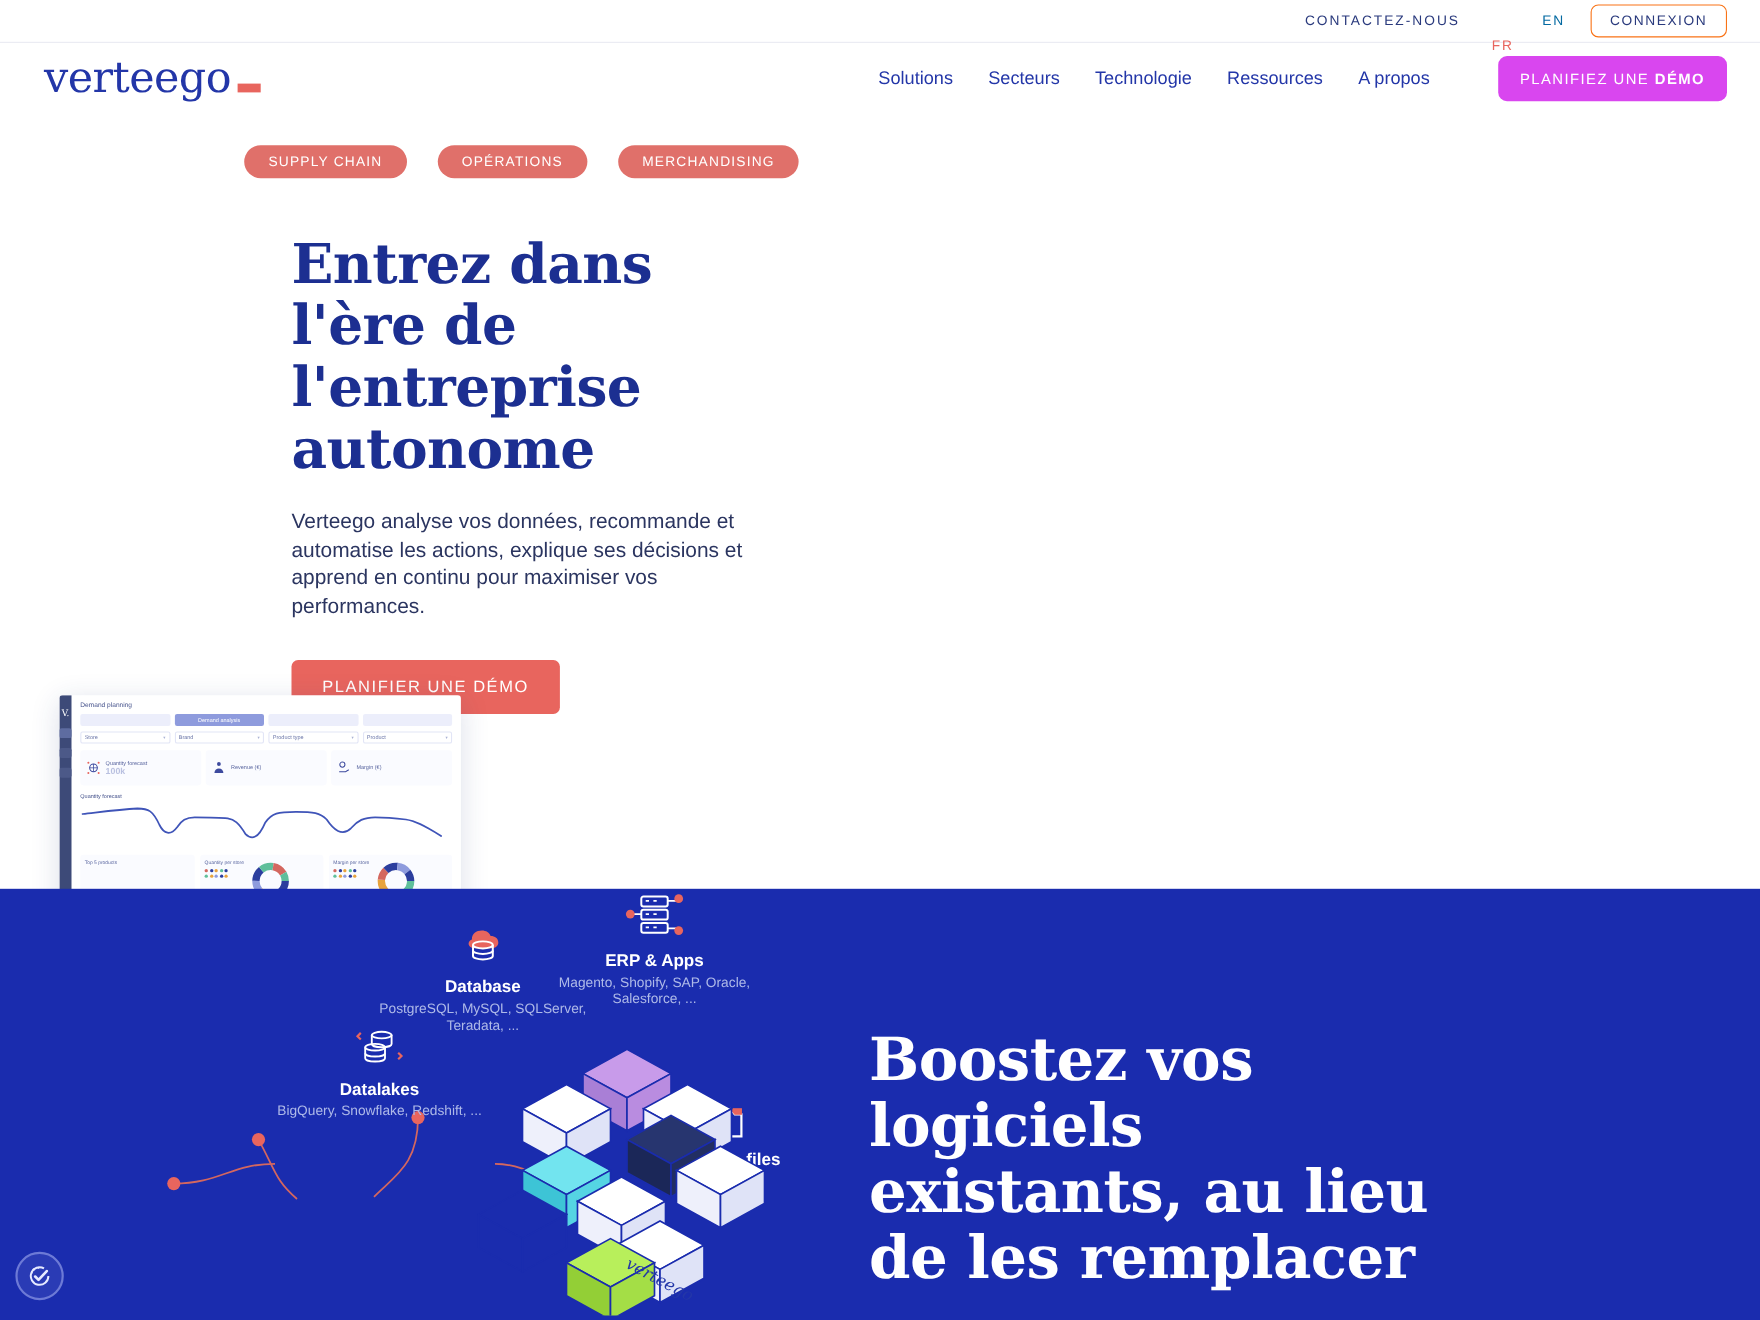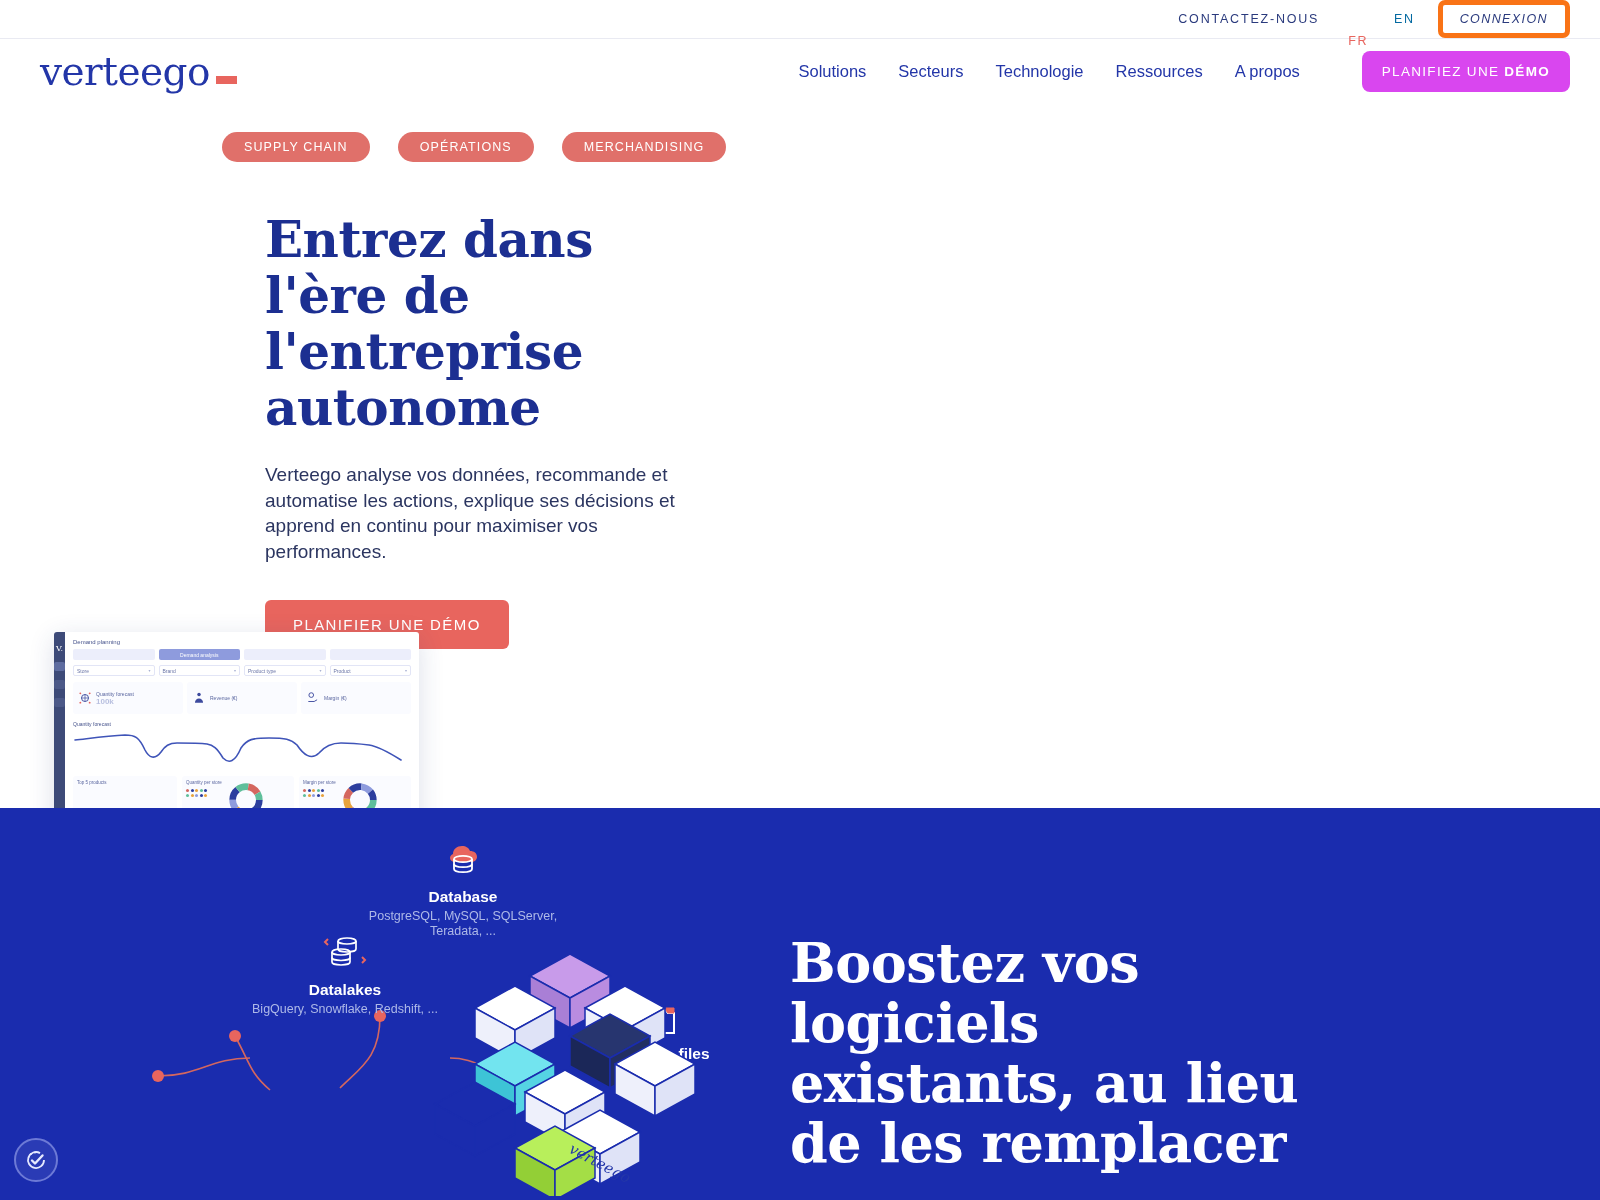--- a/index.html
+++ b/index.html
@@ -26,27 +26,26 @@
     padding:0 16px;
   }
   .lang {
     font-size:12.5px; letter-spacing:1.6px; padding:0 13px;
     text-decoration:none; font-weight:500;
   }
   .lang.active { color:#e8655e;margin-top:44px; }
   .lang.inactive { color:#0369a1; }
   .connexion-btn {
     margin-left:10px;
-    border:5px solid #f97316;
+    border:1px solid #f97316;
     border-radius:7px;
     padding:7px 17px;
     font-size:12.5px; letter-spacing:1.4px; color:#2a3a7d;
     background:#fff; font-weight:500; cursor:pointer;
     font-family:"Liberation Sans", sans-serif;
-    font-style:italic;
   }
 
   
   .mainnav {
     height:64px;
     display:flex; align-items:center;
     padding:0 30px 0 40px;
   }
   .logo { display:flex; align-items:flex-end; gap:6px; text-decoration:none; }
   .logo-text {
@@ -426,31 +425,45 @@
           <path d="M158,268 C200,268 210,250 250,250" fill="none" stroke="#d4675f" stroke-width="1.6"></path>
           <path d="M235,228 C250,255 250,265 270,282" fill="none" stroke="#d4675f" stroke-width="1.6"></path>
           <path d="M380,208 C380,250 360,260 340,280" fill="none" stroke="#d4675f" stroke-width="1.6"></path>
           <circle cx="158" cy="268" r="6" fill="#e8655e"></circle>
           <circle cx="235" cy="228" r="6" fill="#e8655e"></circle>
           <circle cx="380" cy="208" r="6" fill="#e8655e"></circle>
           <circle cx="531" cy="268" r="6" fill="#e8655e"></circle>
           <path d="M531,268 C490,268 480,250 450,250" fill="none" stroke="#d4675f" stroke-width="1.6"></path>
         </svg>
 
-        <div class="node" style="left:368px; top:30px; width:190px;">
+        <div class="node" style="left:344px; top:30px; width:190px;">
           <svg width="46" height="46" viewBox="0 0 46 46">
             <path d="M13 16c0-5 4-8 9-8 4 0 7 2 8 5 4 0 7 2 7 6 0 3-3 5-6 5H15c-3 0-5-2-5-4 0-2 1-3 3-4z" fill="#e8655e"></path>
             <ellipse cx="23" cy="21" rx="9" ry="3.2" fill="none" stroke="#fff" stroke-width="1.8"></ellipse>
             <path d="M14 21v10c0 1.8 4 3.2 9 3.2s9-1.4 9-3.2V21" fill="none" stroke="#fff" stroke-width="1.8"></path>
             <path d="M14 26c0 1.8 4 3.2 9 3.2s9-1.4 9-3.2" fill="none" stroke="#fff" stroke-width="1.8"></path>
           </svg>
           <div class="node-t">Database</div>
           <div class="node-s">PostgreSQL, MySQL, SQLServer, Teradata, ...</div>
         </div>
 
+        <div class="node" style="left:490px; top:0px; width:210px;">
+          <svg width="54" height="52" viewBox="0 0 54 52">
+            <rect x="15" y="7" width="24" height="9" rx="2" fill="none" stroke="#fff" stroke-width="1.8"></rect>
+            <rect x="15" y="19" width="24" height="9" rx="2" fill="none" stroke="#fff" stroke-width="1.8"></rect>
+            <rect x="15" y="31" width="24" height="9" rx="2" fill="none" stroke="#fff" stroke-width="1.8"></rect>
+            <path d="M19 11h3M19 23h3M19 35h3M26 11h3M26 23h3M26 35h3" stroke="#fff" stroke-width="1.5"></path>
+            <path d="M39 11h8M39 36h8M15 23H7" stroke="#fff" stroke-width="1.5"></path>
+            <circle cx="49" cy="9" r="4" fill="#e8655e"></circle>
+            <circle cx="49" cy="38" r="4" fill="#e8655e"></circle>
+            <circle cx="5" cy="23" r="4" fill="#e8655e"></circle>
+          </svg>
+          <div class="node-t">ERP &amp; Apps</div>
+          <div class="node-s">Magento, Shopify, SAP, Oracle, Salesforce, ...</div>
+        </div>
 
         <div class="node" style="left:250px; top:125px; width:190px;">
           <svg width="48" height="44" viewBox="0 0 48 44">
             <ellipse cx="26" cy="8" rx="9" ry="3" fill="none" stroke="#fff" stroke-width="1.7"></ellipse>
             <path d="M17 8v8c0 1.7 4 3 9 3s9-1.3 9-3V8" fill="none" stroke="#fff" stroke-width="1.7"></path>
             <ellipse cx="20" cy="19" rx="9" ry="3" fill="none" stroke="#fff" stroke-width="1.7"></ellipse>
             <path d="M11 19v10c0 1.7 4 3 9 3s9-1.3 9-3V19" fill="none" stroke="#fff" stroke-width="1.7"></path>
             <path d="M11 24.5c0 1.7 4 3 9 3s9-1.3 9-3" fill="none" stroke="#fff" stroke-width="1.7"></path>
             <path d="M7 6l-3 3 3 3M41 24l3 3-3 3" stroke="#e8655e" stroke-width="2" fill="none"></path>
           </svg>

